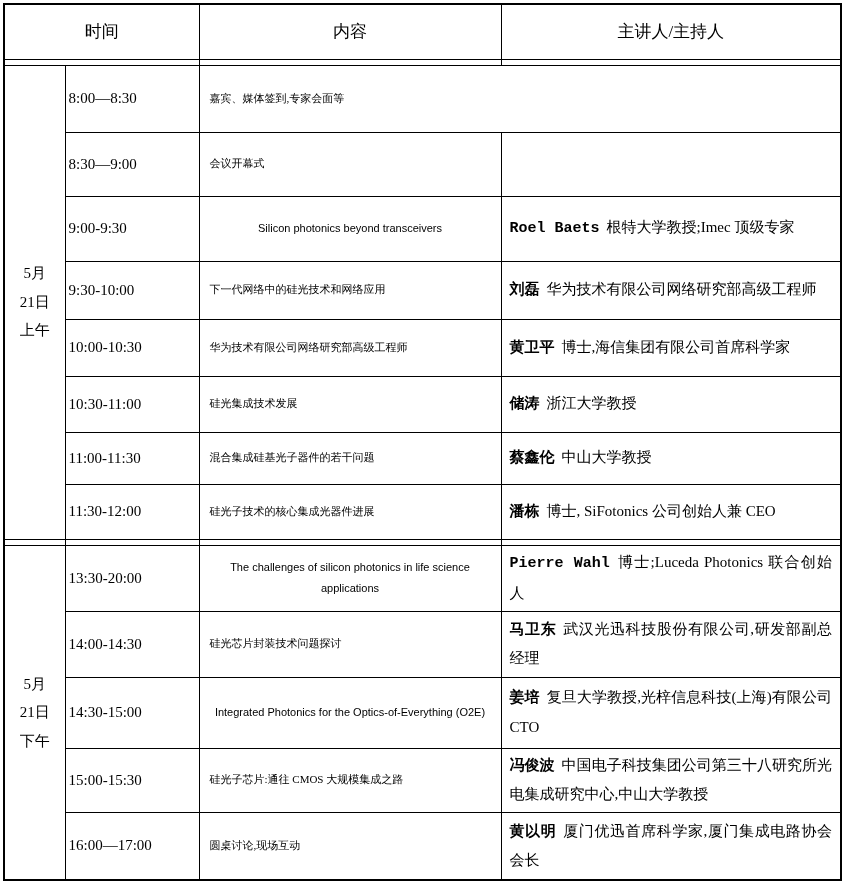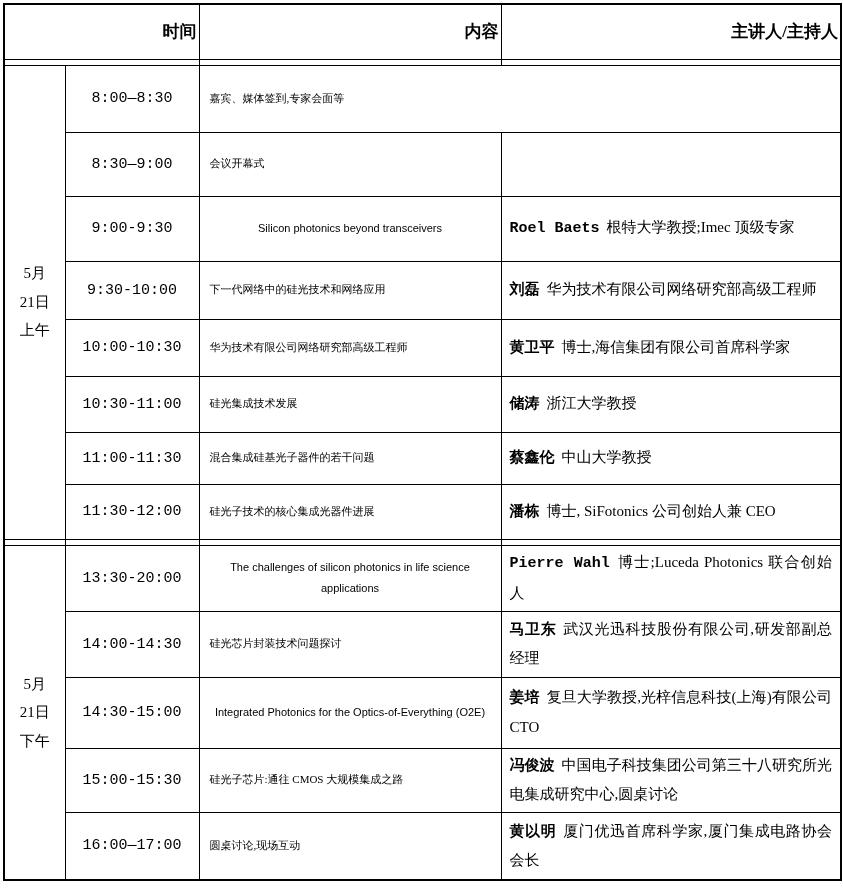--- a/index.html
+++ b/index.html
@@ -8,36 +8,35 @@
   table.agenda {
     border-collapse: collapse;
     table-layout: fixed;
     width: 837px;
     border: 2px solid #000;
     font-family: "Liberation Serif", "DejaVu Serif", serif;
   }
   td { border: 1px solid #000; vertical-align: middle; overflow: hidden; }
   td.head {
     font-size: 17px;
-    font-weight: bold;
-    text-align: right;
+    font-weight: normal;
+    text-align: center;
     padding: 4px 2px;
   }
   td.group {
     text-align: center;
     font-size: 15px;
     line-height: 1.9;
     padding: 9px;
   }
   td.time {
-    text-align: center;
+    text-align: left;
     font-size: 15px;
     white-space: nowrap;
     padding: 2px 3px;
-    font-family: Liberation Mono, monospace;
   }
   td.content {
     font-size: 11px;
     line-height: 1.95;
     text-align: justify;
     padding: 2px 10px;
   }
   td.speaker {
     font-size: 15px;
     line-height: 1.95;
@@ -145,21 +144,21 @@
       <td class="speaker"><span class="spk-name">马卫东</span><span>武汉光迅科技股份有限公司,研发部副总经理</span></td>
     </tr>
     <tr style="height:71px">
       <td class="time">14:30-15:00</td>
       <td class="content en">Integrated Photonics for the Optics-of-Everything (O2E)</td>
       <td class="speaker"><span class="spk-name">姜培</span><span>复旦大学教授,光梓信息科技(上海)有限公司 CTO</span></td>
     </tr>
     <tr style="height:64px">
       <td class="time">15:00-15:30</td>
       <td class="content">硅光子芯片:通往 CMOS 大规模集成之路</td>
-      <td class="speaker"><span class="spk-name">冯俊波</span><span>中国电子科技集团公司第三十八研究所光电集成研究中心,圆桌讨论</span></td>
+      <td class="speaker"><span class="spk-name">冯俊波</span><span>中国电子科技集团公司第三十八研究所光电集成研究中心,中山大学教授</span></td>
     </tr>
     <tr style="height:68px">
       <td class="time">16:00—17:00</td>
       <td class="content">圆桌讨论,现场互动</td>
       <td class="speaker"><span class="spk-name">黄以明</span><span>厦门优迅首席科学家,厦门集成电路协会会长</span></td>
     </tr>
   </tbody>
     </table>
 </div>
 

